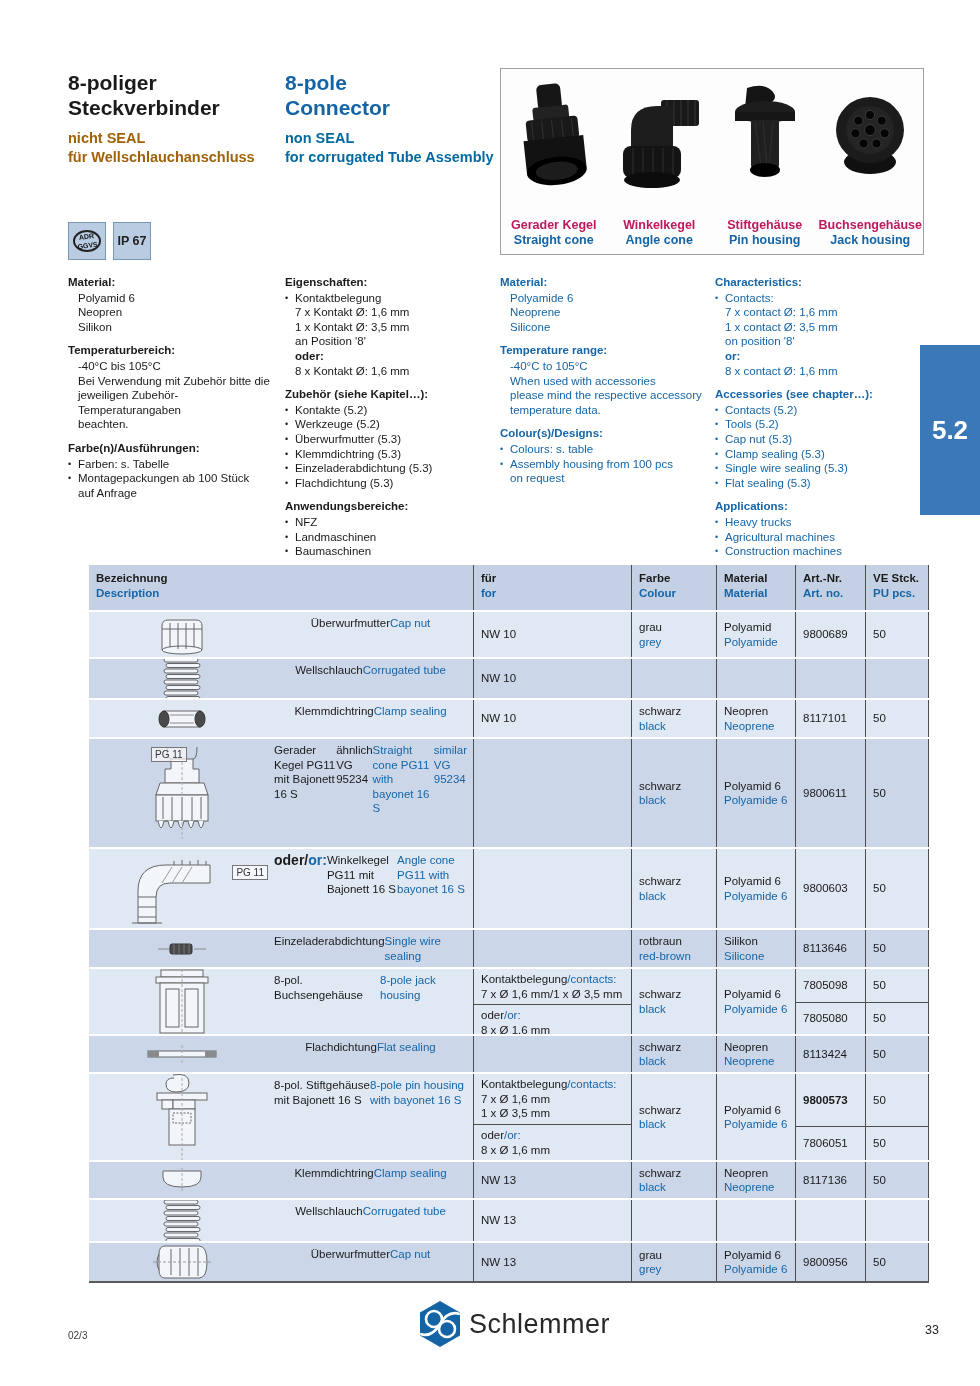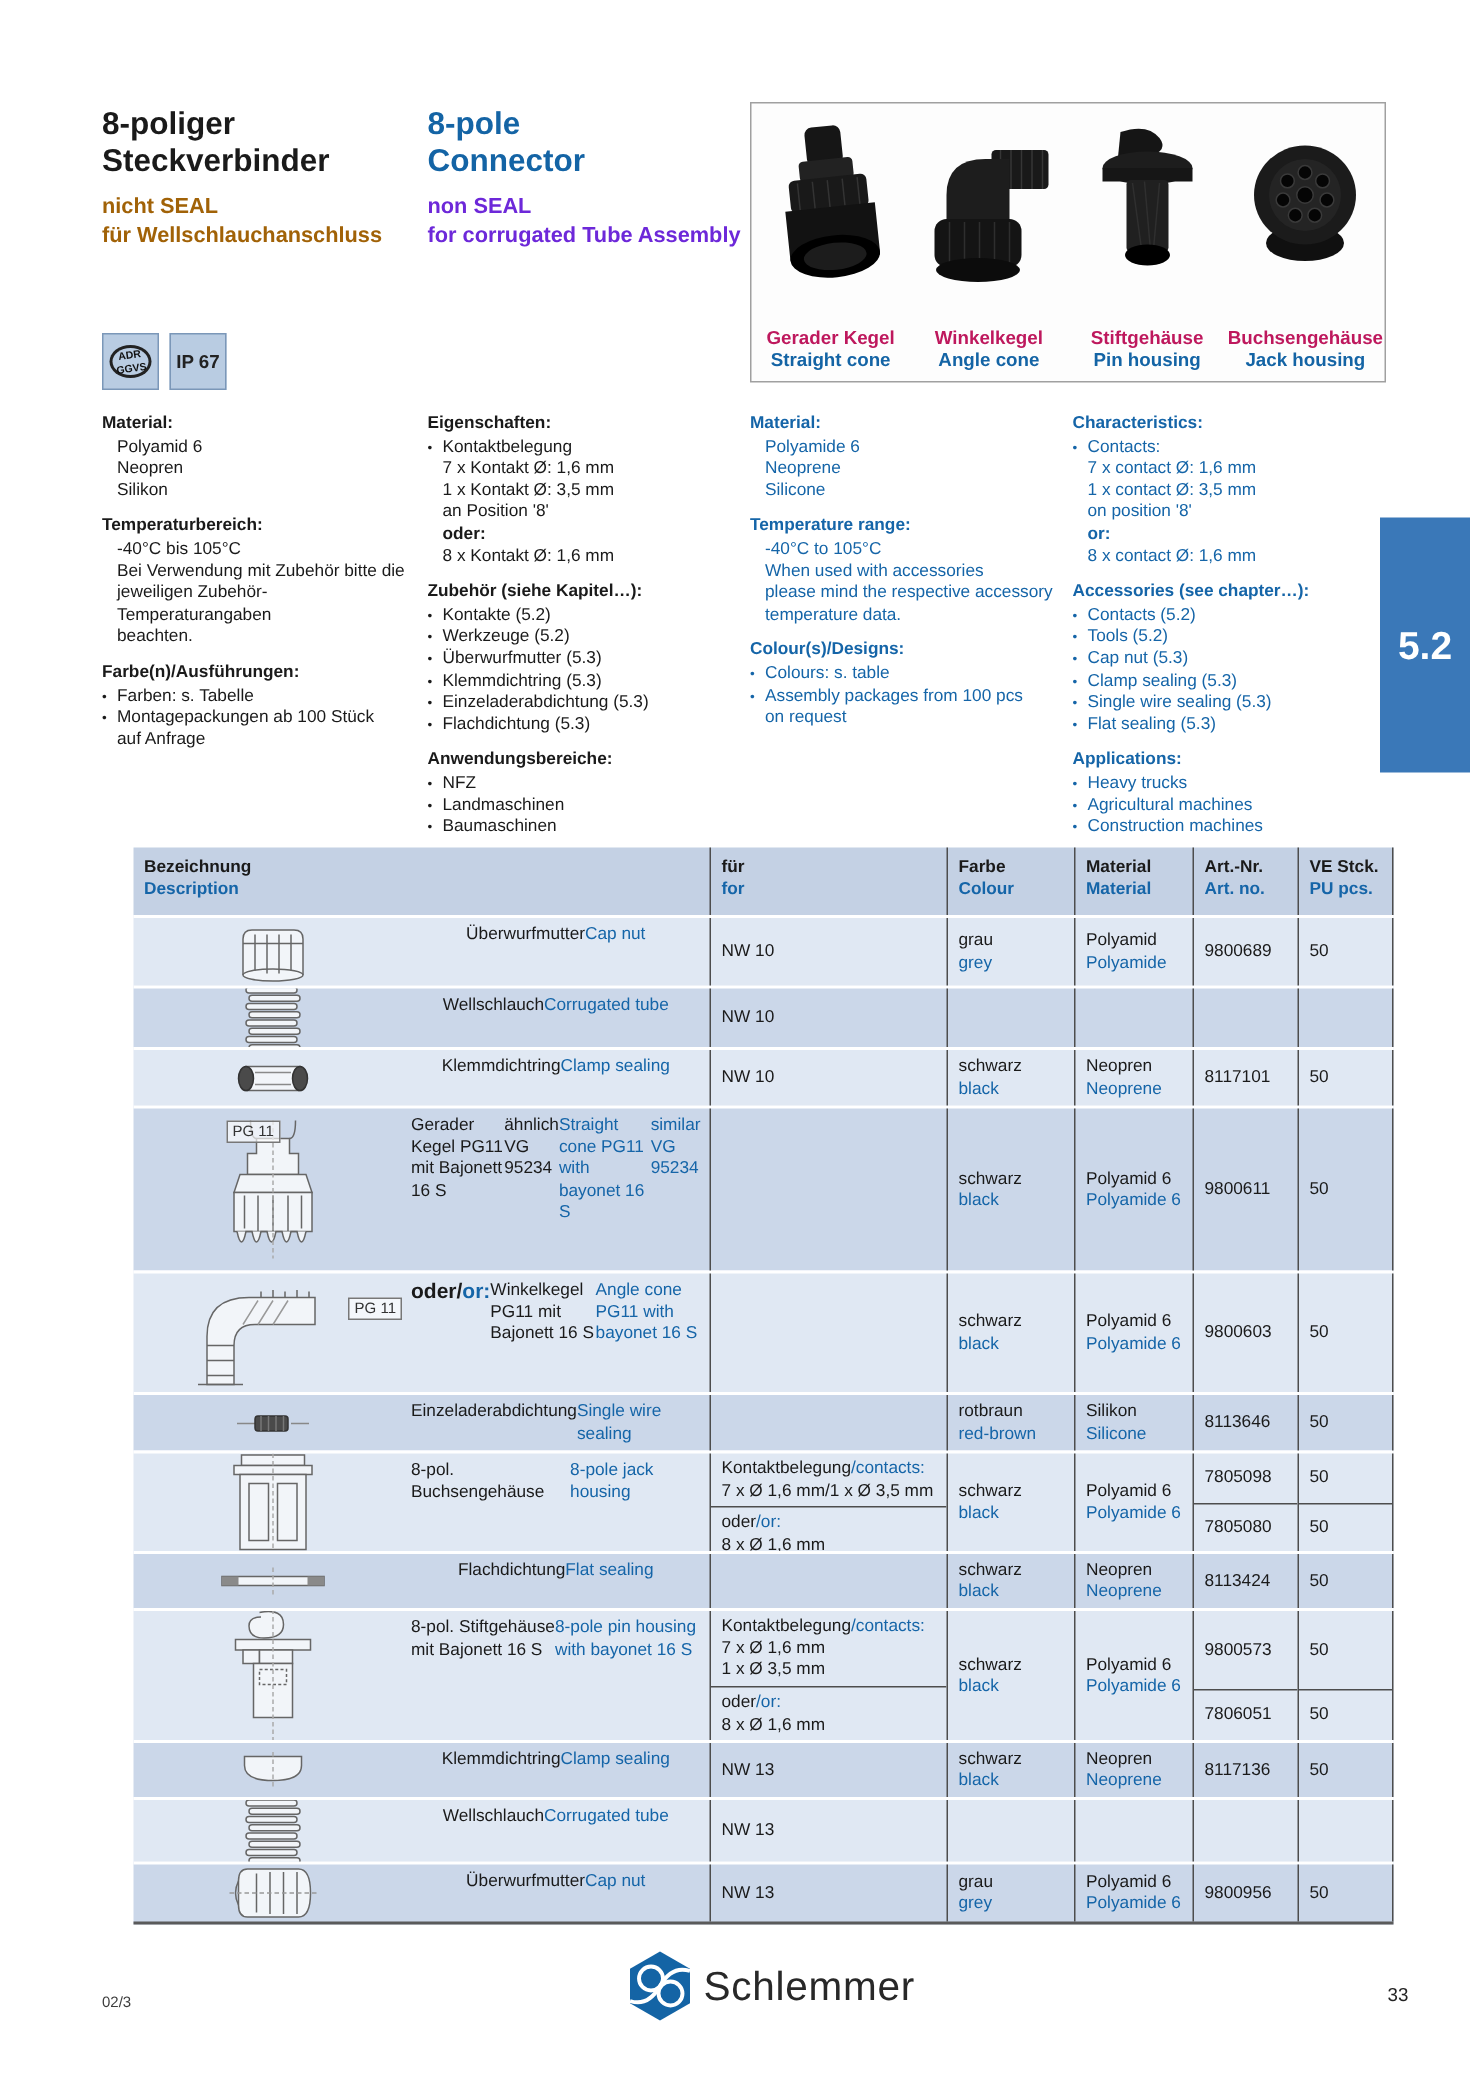--- a/index.html
+++ b/index.html
@@ -3,21 +3,21 @@
 <meta charset="utf-8">
 <style>
   html,body{margin:0;padding:0;background:#fff;}
   .canvas{position:relative;width:980px;height:1386px;background:#ffffff;overflow:hidden;
           font-family:"Liberation Sans", sans-serif;color:#1a1a1a;}
   .abs{position:absolute;}
   
   .t-big{font-size:21px;line-height:25px;font-weight:bold;color:#1a1a1a;}
   .t-big.en{color:#1464a5;}
   .t-sub{font-size:14.5px;line-height:19px;font-weight:bold;color:#a16207;margin-top:9px;}
-  .t-sub.en{color:#6d28d9;}
+  .t-sub.en{color:#0369a1;}
   
   .photo-box{left:500px;top:68px;width:424px;height:187px;border:1px solid #a0a0a0;background:#fdfdfd;
              display:grid;grid-template-columns:repeat(4,1fr);box-sizing:border-box;}
   .photo-cell{display:flex;flex-direction:column;align-items:center;justify-content:flex-end;padding-bottom:6px;}
   .photo-art{flex:1;display:flex;align-items:center;justify-content:center;}
   .cap-de{font-size:12.5px;font-weight:bold;color:#be185d;line-height:15px;text-align:center;}
   .cap-en{font-size:12.5px;font-weight:bold;color:#1464a5;line-height:15px;text-align:center;}
   
   .badges{left:68px;top:222px;display:flex;gap:7px;}
   .badge{width:38px;height:38px;background:#b9cce2;border:1px solid #7b97b8;display:flex;align-items:center;justify-content:center;box-sizing:border-box;}
@@ -328,21 +328,21 @@
           </div>
         </div>
         <div class="blk">
           <div class="hd">Colour(s)/Designs:</div>
           <div class="ln">
             <span class="bu">•</span>
             <span>Colours: s. table</span>
           </div>
           <div class="ln">
             <span class="bu">•</span>
-            <span>Assembly packages from 100 pcs</span>
+            <span>Assembly housing from 100 pcs</span>
           </div>
           <div class="ln">
             <span class="in"></span>
             <span>on request</span>
           </div>
         </div>
       </div>
       <div class="info-col en" style="left: 715px;">
         <div class="blk">
           <div class="hd">Characteristics:</div>
@@ -754,21 +754,21 @@
         </div>
         <div class="cell">
           <div class="de-t">schwarz</div>
           <div class="en-t">black</div>
         </div>
         <div class="cell">
           <div class="de-t">Polyamid 6</div>
           <div class="en-t">Polyamide 6</div>
         </div>
         <div class="cell split-col">
-          <div class="sub" style="flex: 54 1 0px;">
+          <div class="sub" style="flex: 54 1 0px; font-weight: bold;">
             <div class="de-t">9800573</div>
           </div>
           <div class="sub" style="flex: 32 1 0px;">
             <div class="de-t">7806051</div>
           </div>
         </div>
         <div class="cell split-col" style="border-right: 1px solid rgb(77, 77, 77);">
           <div class="sub" style="flex: 54 1 0px;">
             <div class="de-t">50</div>
           </div>

